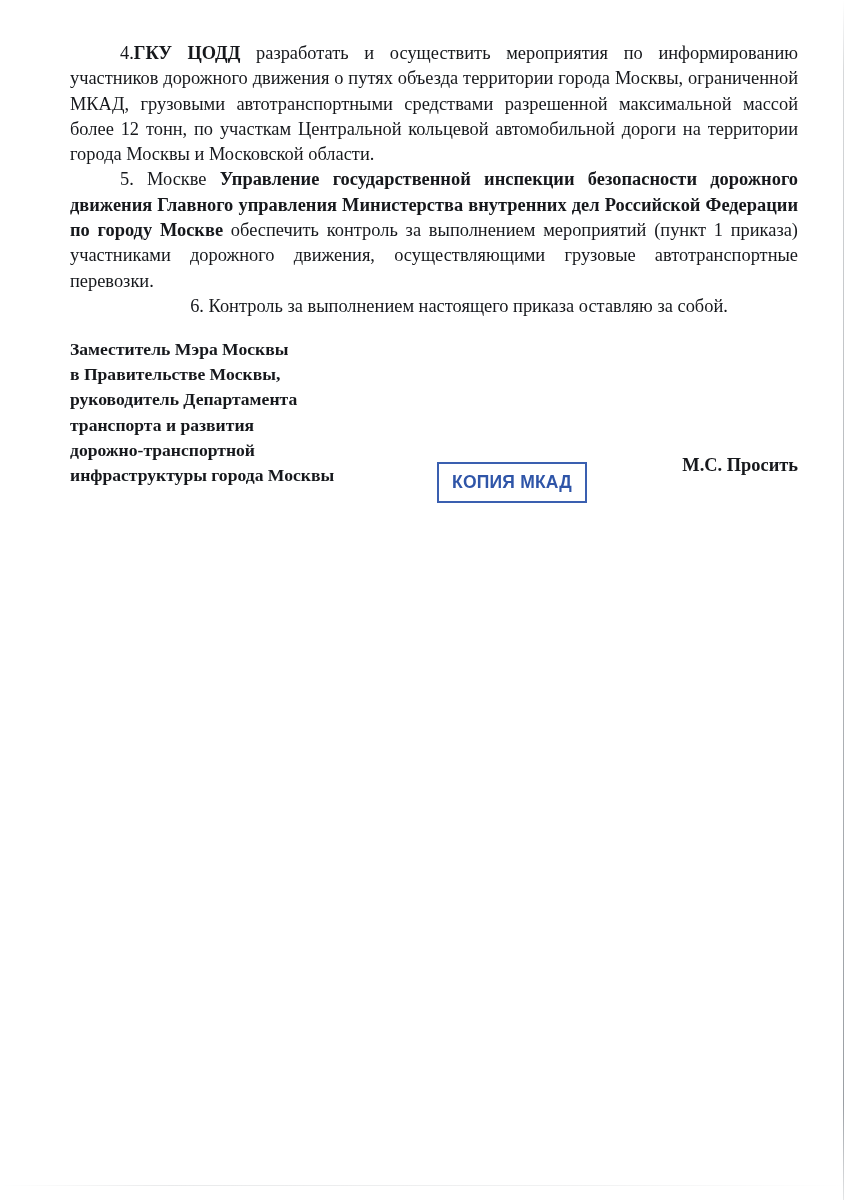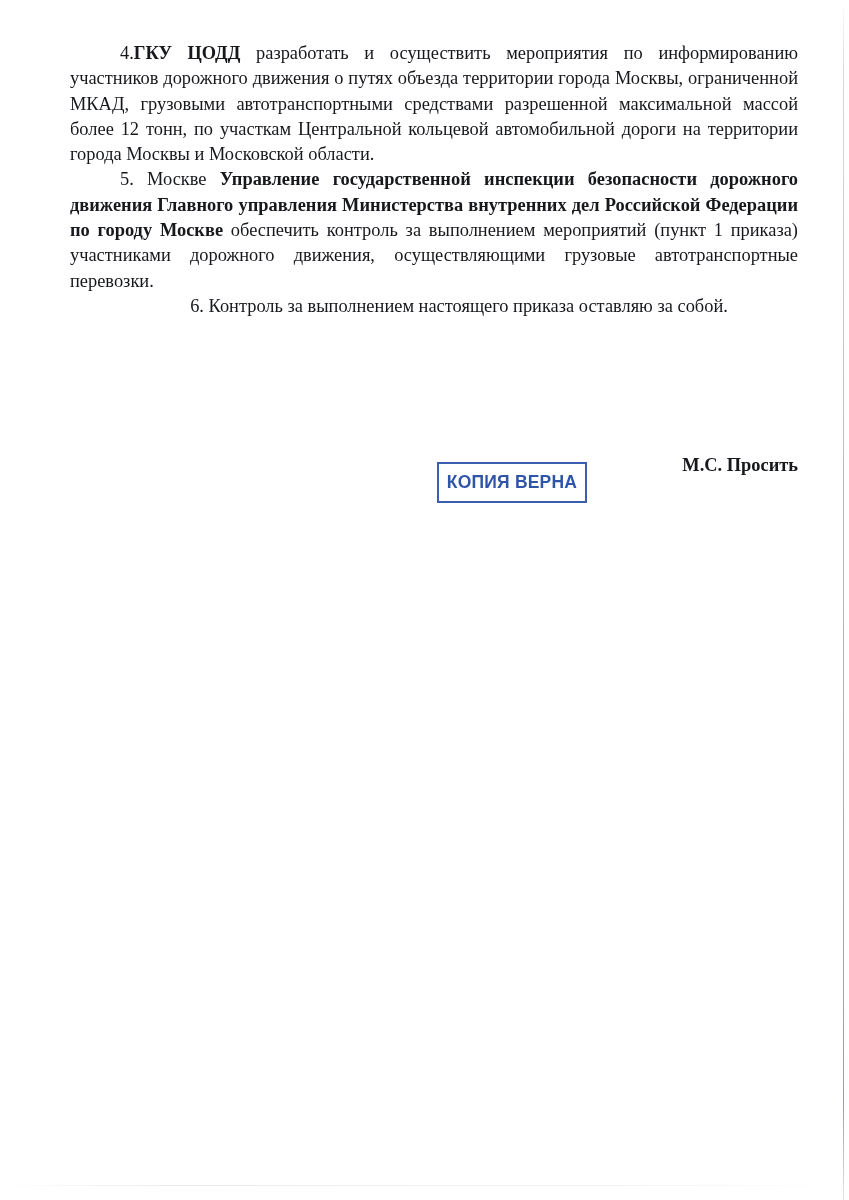--- a/index.html
+++ b/index.html
@@ -124,20 +124,28 @@
   <div class="body-text">
 
     <p class="para"><span>4.</span><b>ГКУ ЦОДД</b><span> разработать и осуществить мероприятия по информированию участников дорожного движения о путях объезда территории города Москвы, ограниченной МКАД, грузовыми автотранспортными средствами разрешенной максимальной массой более 12 тонн, по участкам Центральной кольцевой автомобильной дороги на территории города Москвы и Московской области.</span></p>
 
     <p class="para"><span>5.</span><span> Москве </span><b>Управление государственной инспекции безопасности дорожного движения Главного управления Министерства внутренних дел Российской Федерации по городу Москве</b><span> обеспечить контроль за выполнением мероприятий (пункт 1 приказа) участниками дорожного движения, осуществляющими грузовые автотранспортные перевозки.</span></p>
 
     <p class="para single"><span>6.</span><span> Контроль за выполнением настоящего приказа оставляю за собой.</span></p>
 
   </div>
 
+  <div class="signature-block">
+    <div class="sig-line">Заместитель Мэра Москвы</div>
+    <div class="sig-line">в Правительстве Москвы,</div>
+    <div class="sig-line">руководитель Департамента</div>
+    <div class="sig-line">транспорта и развития</div>
+    <div class="sig-line">дорожно-транспортной</div>
+    <div class="sig-line">инфраструктуры города Москвы</div>
+  </div>
 
   <div class="stamp">
-    <span class="stamp-text">КОПИЯ ВЕРНА</span>
+    <span class="stamp-text">КОПИЯ МКАД</span>
   </div>
 
   <div class="signer-name">М.С. Просить</div>
 
 </div>
 
 </body></html>

